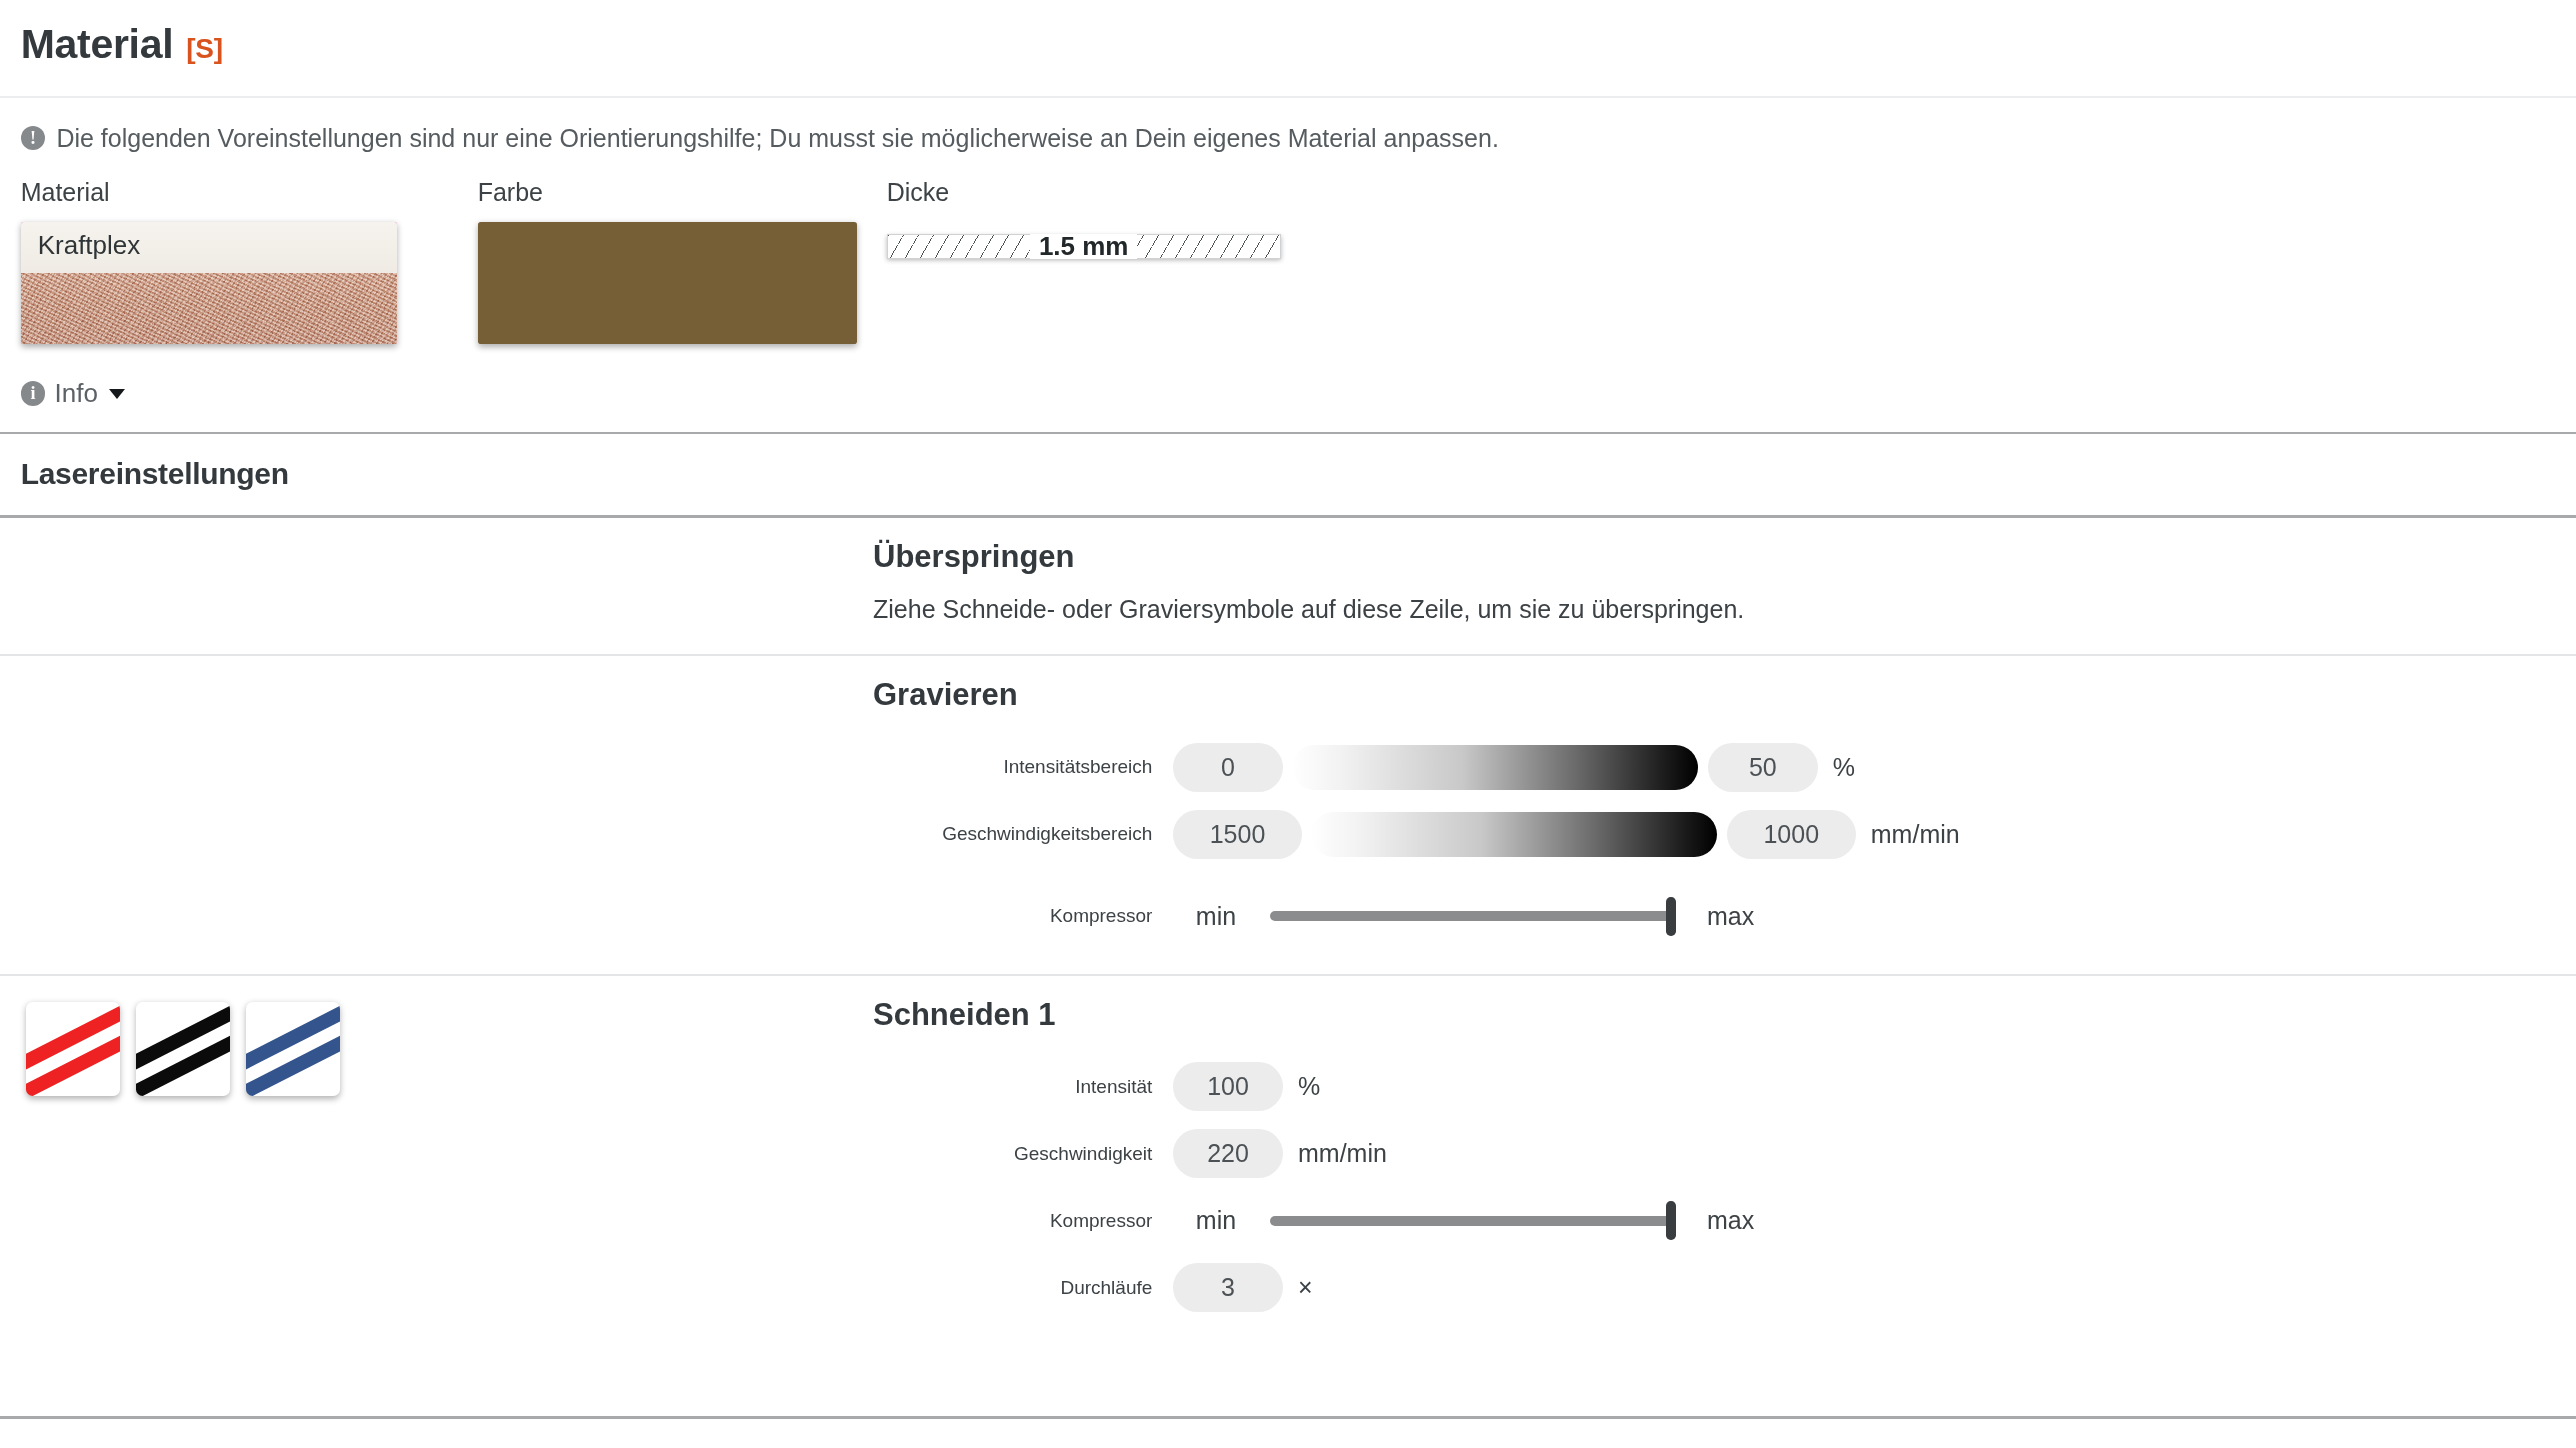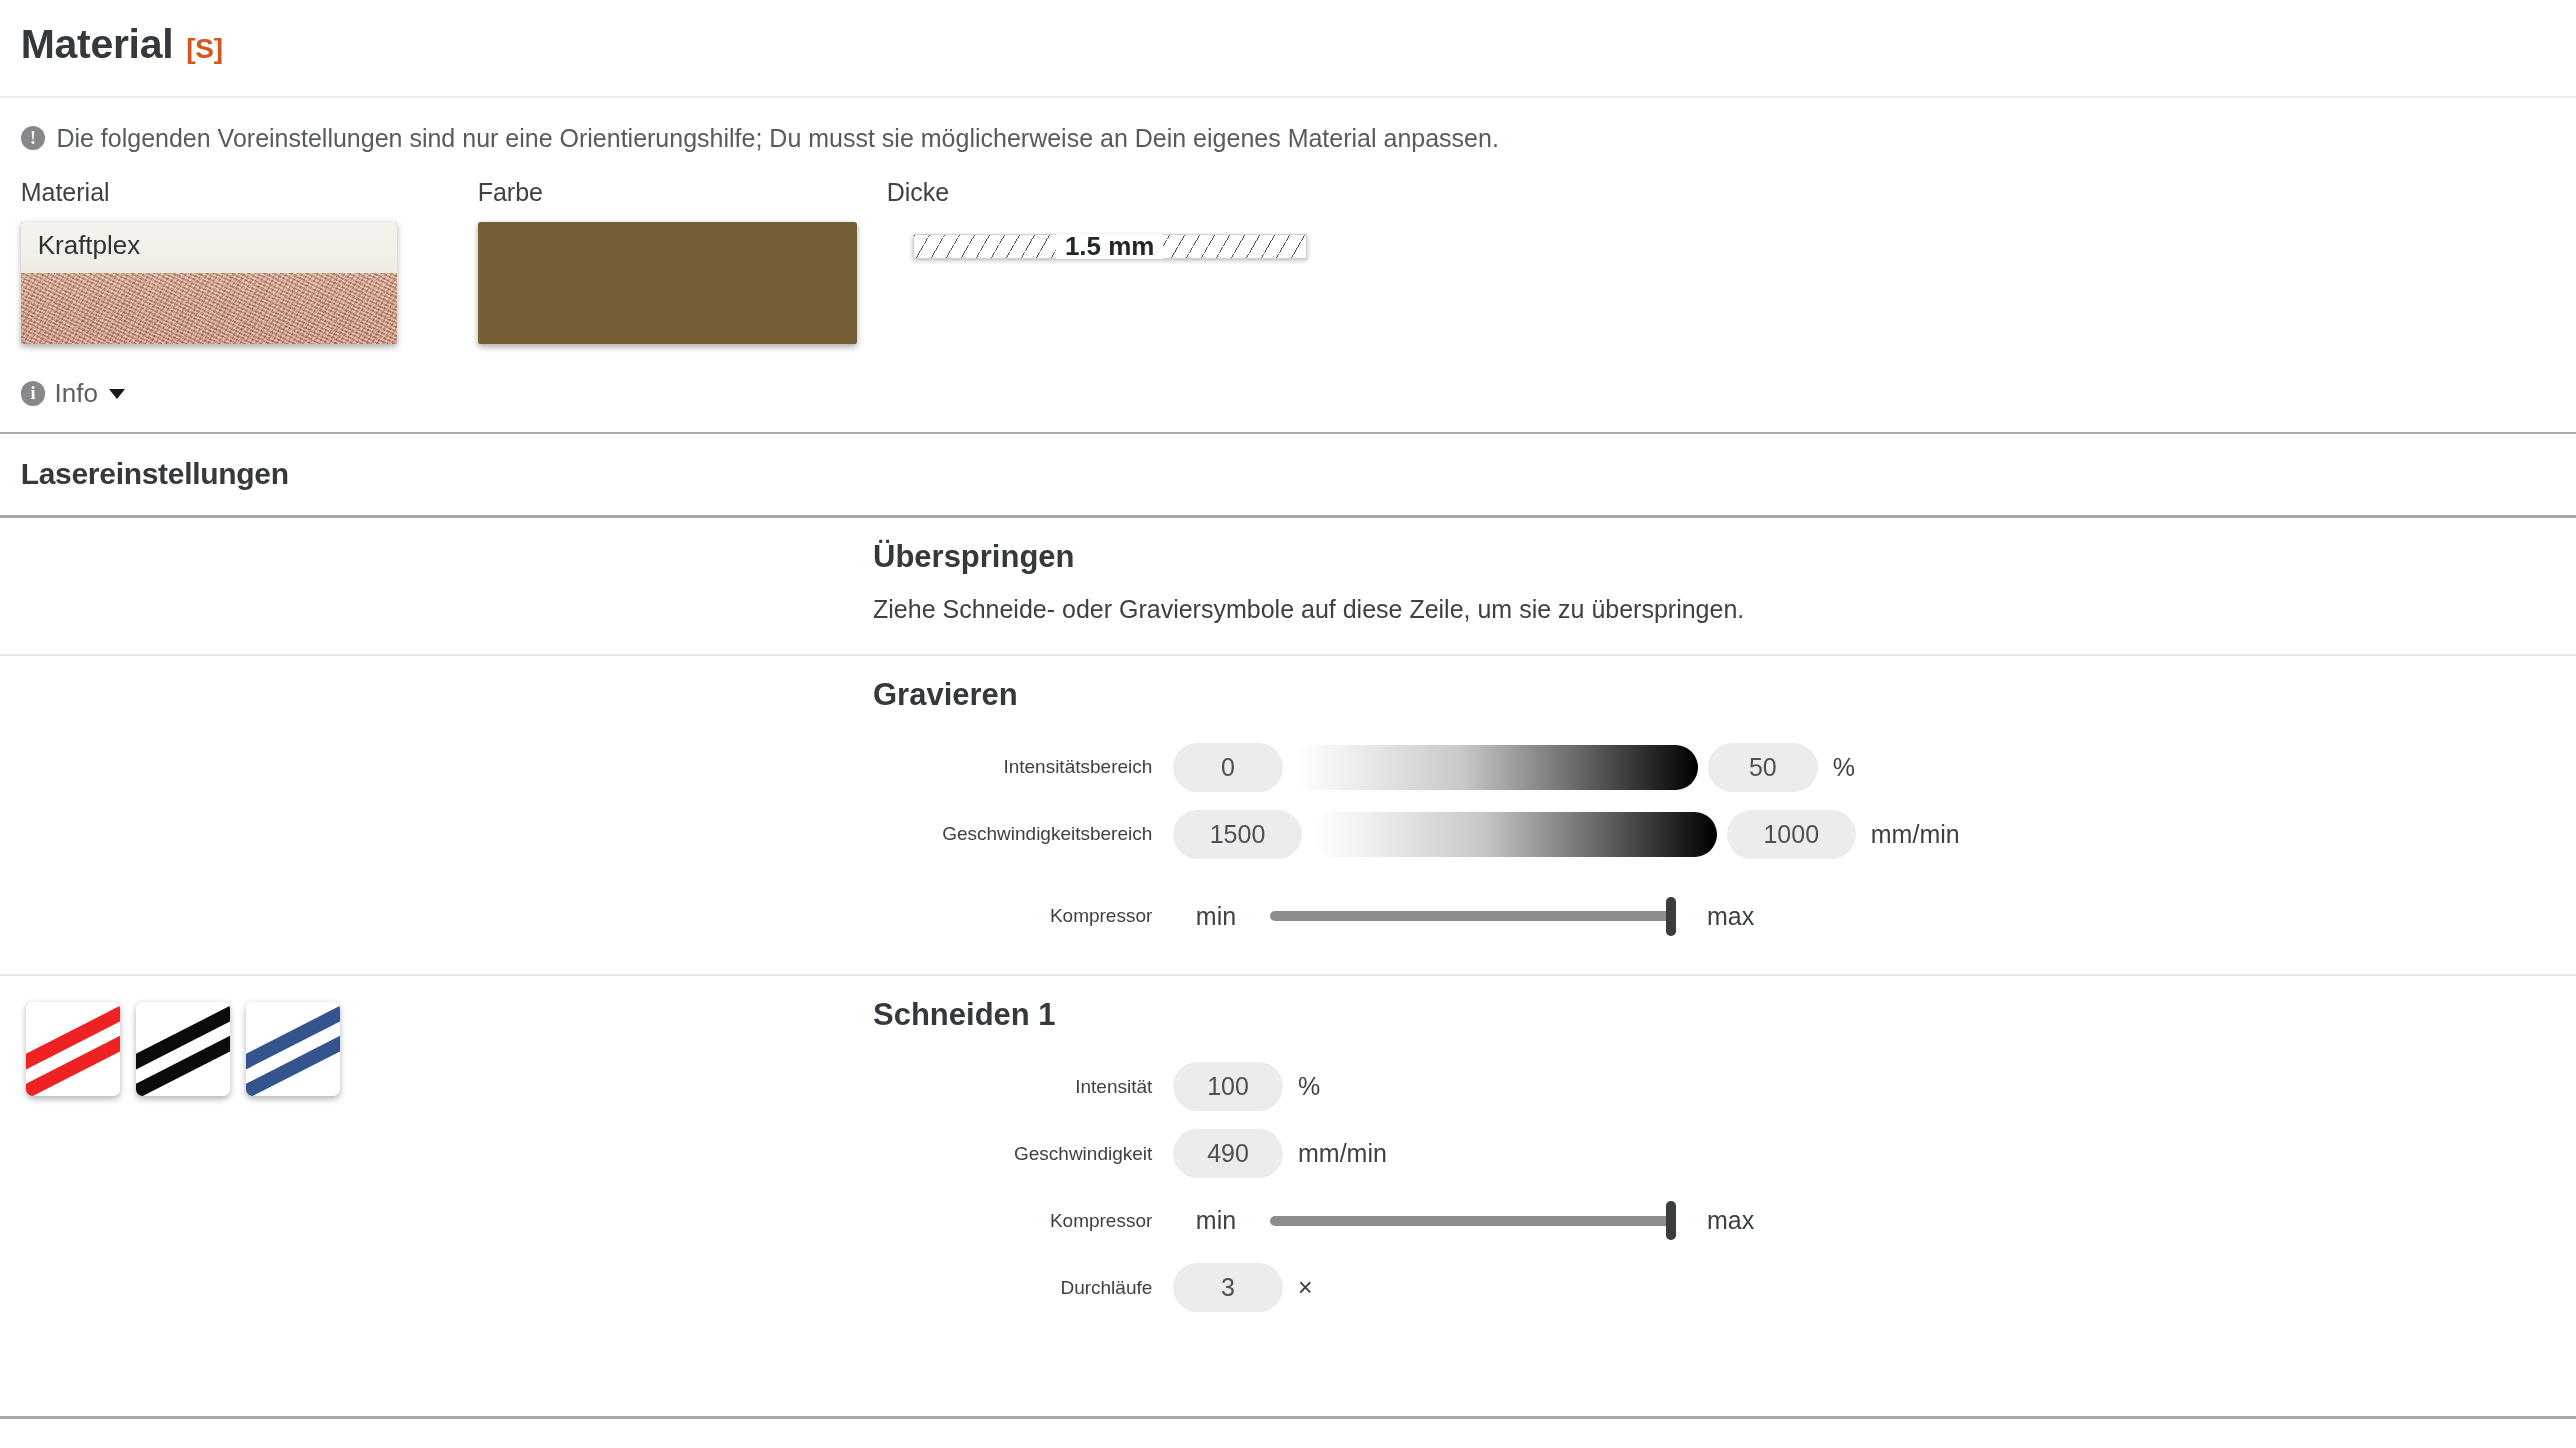--- a/index.html
+++ b/index.html
@@ -130,21 +130,20 @@
     border: 0.9px solid #cfd1d3;
     box-shadow: 0 1.9px 4.7px rgba(0,0,0,0.30);
     background-image: repeating-linear-gradient(
         -60deg,
         #ffffff 0 6.6px,
         #ffffff 6.6px 12.2px,
         #4d5255 12.2px 13px);
     display: flex; align-items: center; justify-content: center;
     cursor: pointer;
     margin-top: -73px;
-    margin-left: 26px;
   }
   .thickness-value {
     position: relative;
     font-size: 26px; font-weight: bold; color: #22272a;
     background: #ffffff;
     padding: 0 8.4px;
     line-height: 24.4px;
     white-space: nowrap;
   }
 
@@ -409,21 +408,21 @@
       <div class="op-title">Schneiden 1</div>
 
       <div class="param-row">
         <div class="param-label">Intensität</div>
         <div class="pill">100</div>
         <div class="unit">%</div>
       </div>
 
       <div class="param-row">
         <div class="param-label">Geschwindigkeit</div>
-        <div class="pill">490</div>
+        <div class="pill">220</div>
         <div class="unit">mm/min</div>
       </div>
 
       <div class="param-row">
         <div class="param-label">Kompressor</div>
         <div class="minmax-label">min</div>
         <div class="slider-track">
           <div class="slider-rail"></div>
           <div class="slider-thumb" id="cut-thumb" style="left: calc(100% - 10.3px);"></div>
         </div>

